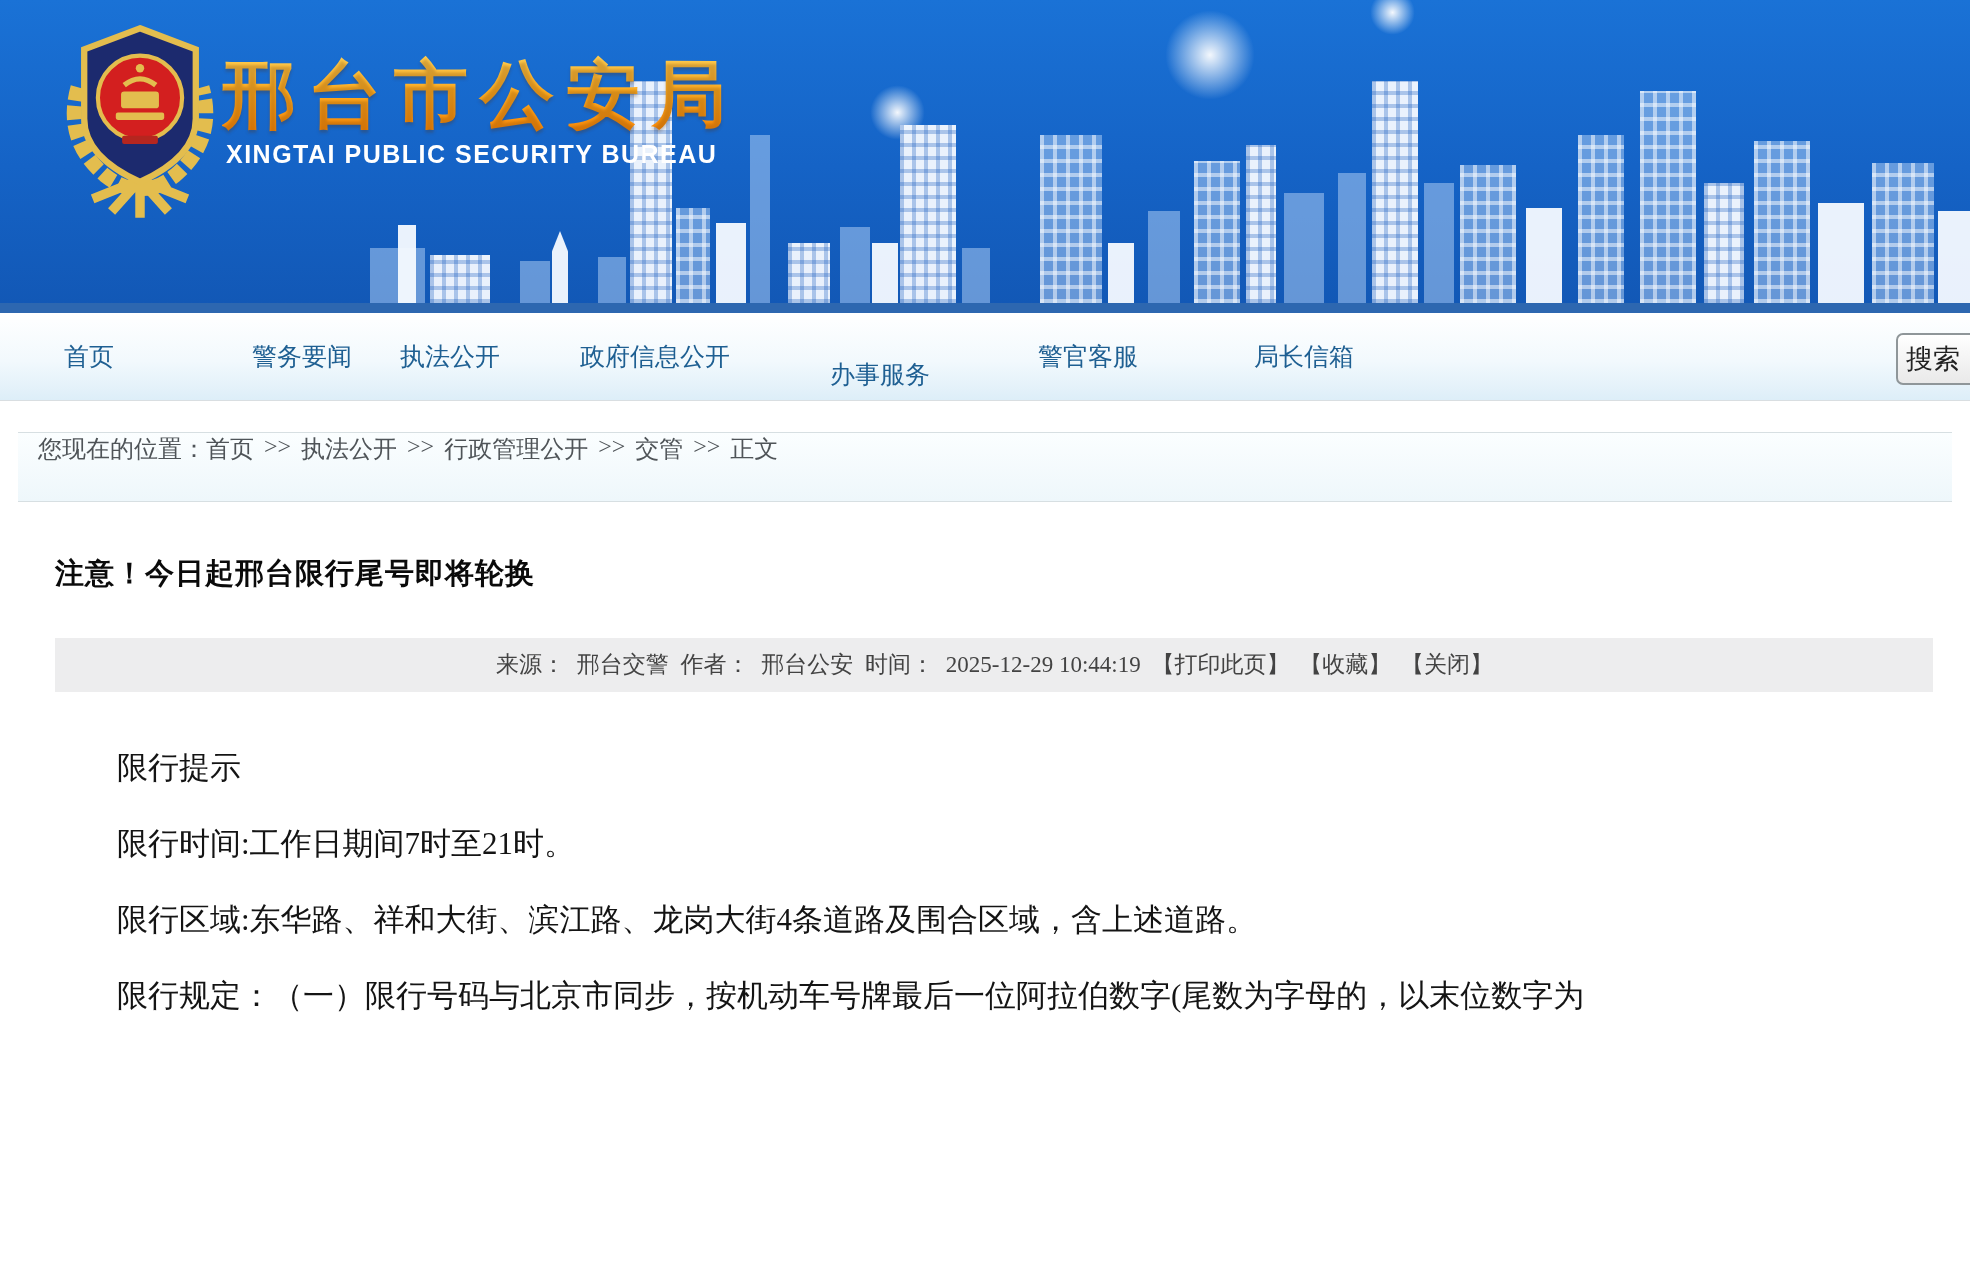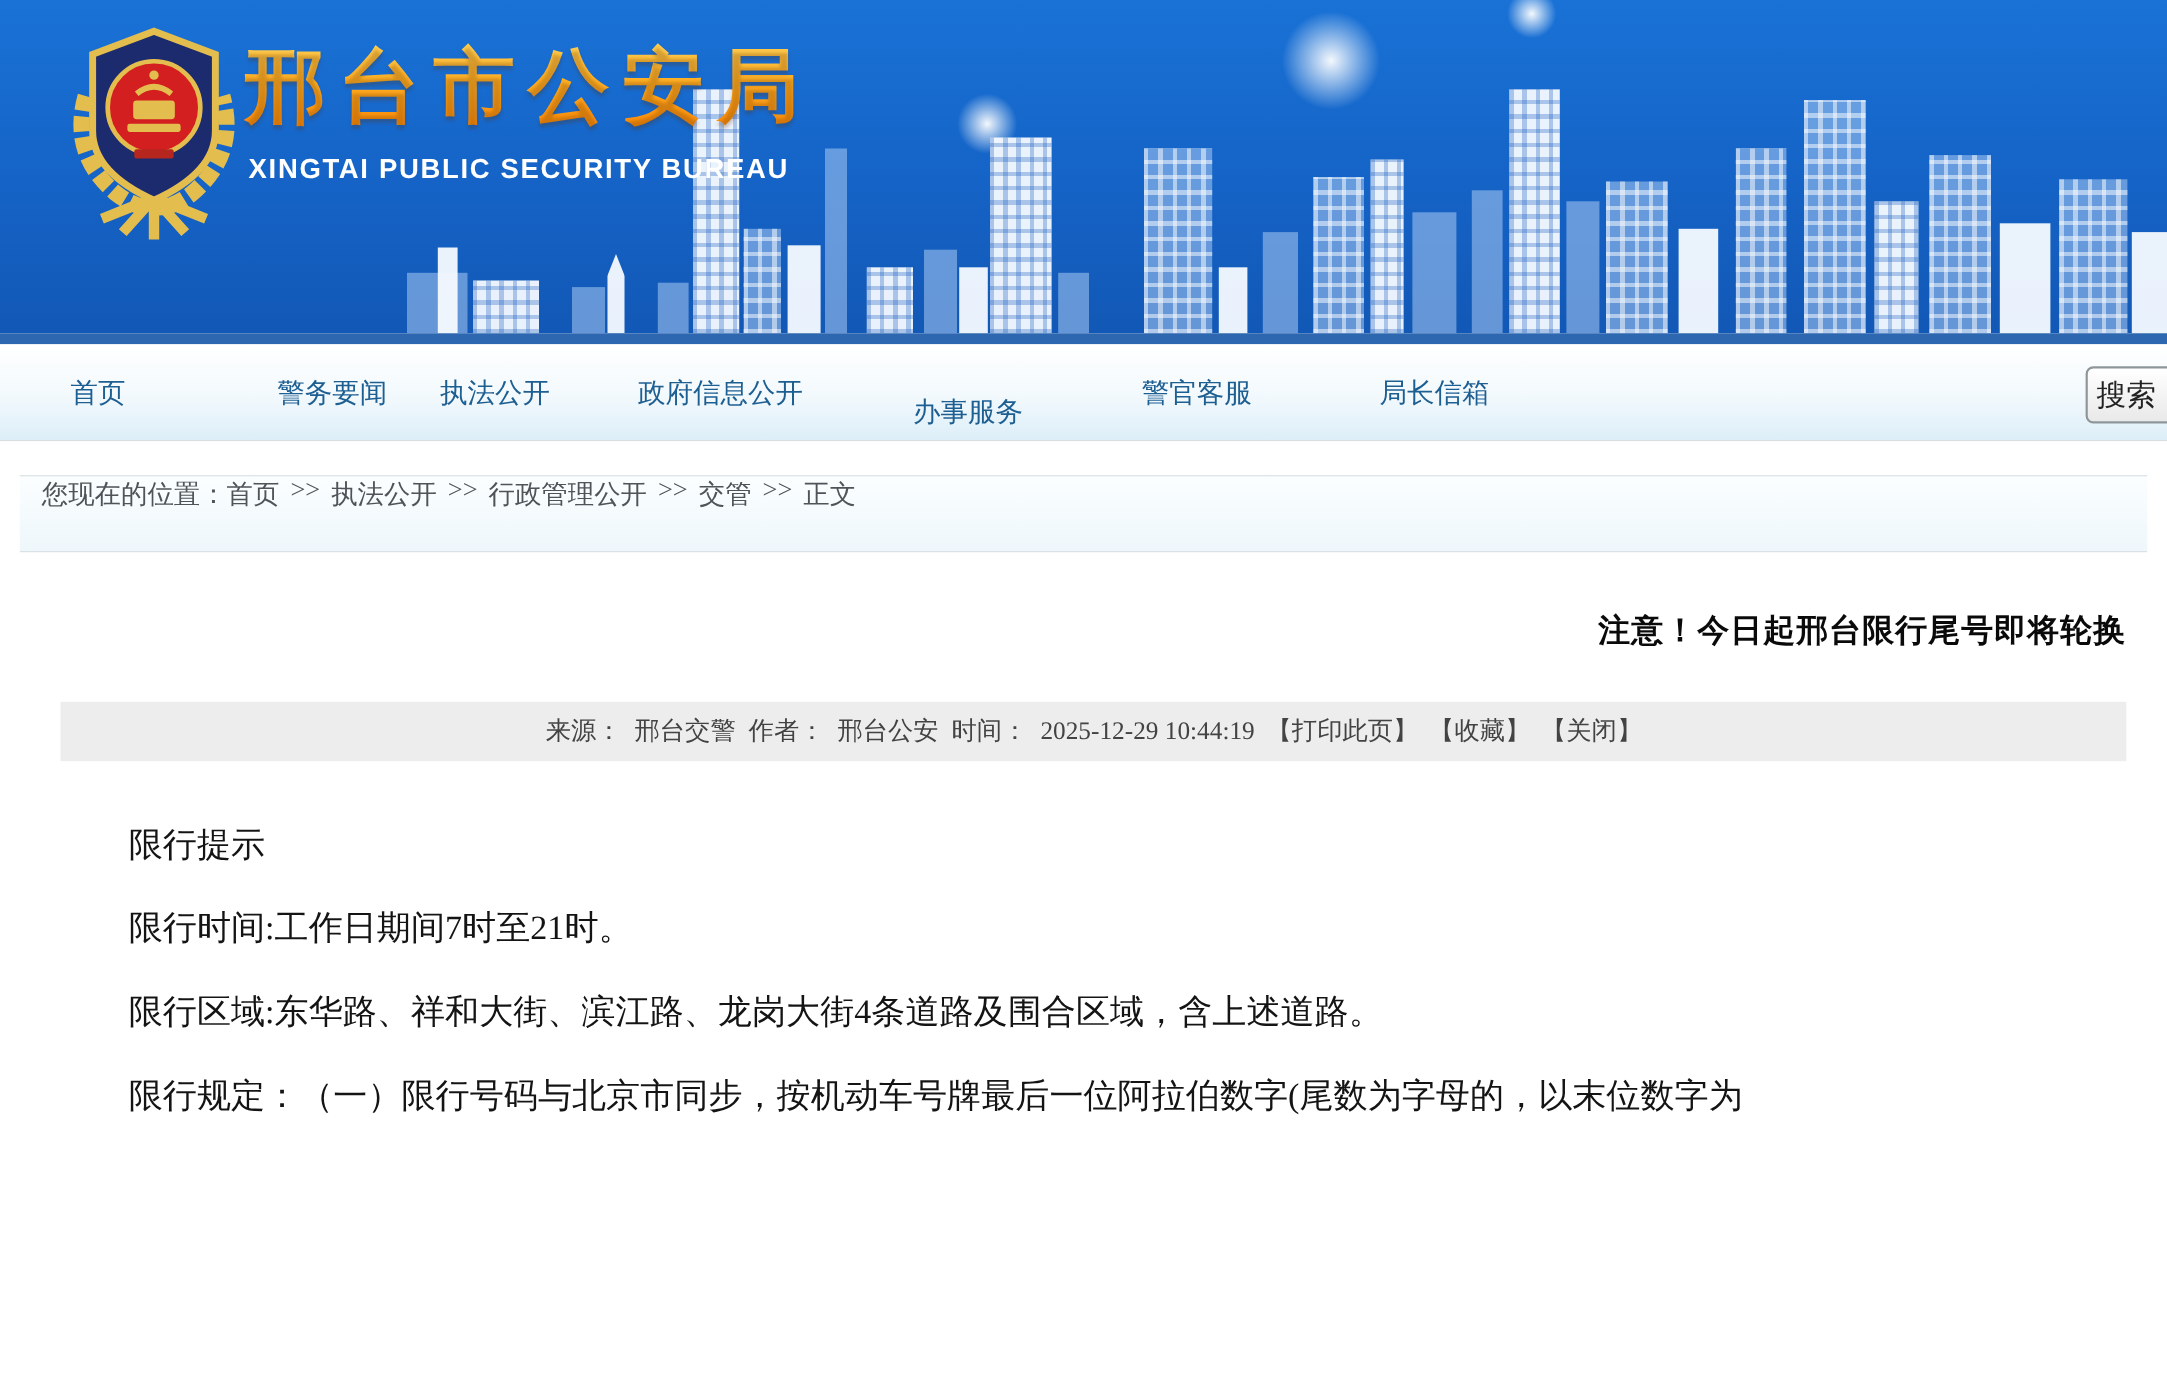--- a/index.html
+++ b/index.html
@@ -5,21 +5,21 @@
   html,body{margin:0;padding:0;background:#ffffff;}
   #page{position:relative;width:1970px;height:1264px;overflow:hidden;background:#ffffff;
         font-family:"Liberation Sans","DejaVu Sans",sans-serif;}
 
   
   #banner{position:absolute;left:0;top:0;width:1970px;height:303px;
           background:linear-gradient(180deg,#1a72d6 0%,#1563c6 55%,#1258b6 100%);
           border-bottom:10px solid #2d67b0;overflow:hidden;}
   .glow{position:absolute;border-radius:50%;background:radial-gradient(circle,rgba(255,255,255,.95) 0%,rgba(255,255,255,0) 70%);}
   #logo{position:absolute;left:60px;top:22px;width:160px;height:200px;}
-  #site-title{position:absolute;left:222px;top:30px;font-size:74px;font-weight:bold;letter-spacing:12px;
+  #site-title{position:absolute;left:222px;top:46px;font-size:74px;font-weight:bold;letter-spacing:12px;
               color:#ff9d17;background:linear-gradient(180deg,#ffd75e 0%,#ffae22 45%,#f97e00 100%);
               -webkit-background-clip:text;background-clip:text;-webkit-text-fill-color:transparent;
               text-shadow:0 3px 3px rgba(90,45,0,.25);}
   #site-subtitle{position:absolute;left:226px;top:140px;font-size:25px;font-weight:bold;color:#ffffff;letter-spacing:1.5px;text-align:center;}
 
   
   #skyline{position:absolute;left:0;bottom:0;width:100%;height:250px;}
   .bld{position:absolute;bottom:0;}
   .b1{background:rgba(245,250,255,.95);}
   .b2{background:rgba(170,203,242,.55);}
@@ -49,21 +49,21 @@
   #breadcrumb{position:absolute;left:18px;top:432px;width:1934px;height:70px;
           background:linear-gradient(180deg,#fbfeff 0%,#eef7fb 100%);
           border:1px solid #d7dfe2;border-left:none;border-right:none;
           display:flex;align-items:flex-start;padding-left:20px;box-sizing:border-box;
           font-family:"Liberation Serif","DejaVu Serif",serif;font-size:24px;color:#4f5458;}
   #breadcrumb .crumb{cursor:pointer;}
   #breadcrumb .sep{margin:0 10px;color:#4f5458;}
 
   
   #article{position:absolute;left:55px;top:502px;width:1878px;}
-  #article-title{margin-top:52px;text-align:right;font-size:29px;font-weight:bold;color:#0a0a0a;
+  #article-title{margin-top:52px;text-align:left;font-size:29px;font-weight:bold;color:#0a0a0a;
           letter-spacing:1px;}
   #meta-bar{margin-top:44px;height:54px;line-height:54px;background:#ededee;text-align:center;
           font-family:"Liberation Serif","DejaVu Serif",serif;font-size:23px;color:#434343;white-space:nowrap;}
   #meta-bar span{margin:0 3px;}
   #meta-bar .action{cursor:pointer;margin:0 2px;}
   #body-text{margin-top:38px;font-family:"Liberation Serif","DejaVu Serif",serif;
           font-size:31px;color:#141414;line-height:76px;text-align:justify;}
   #body-text p{margin:0;text-indent:2em;}
 </style>
 </head>

